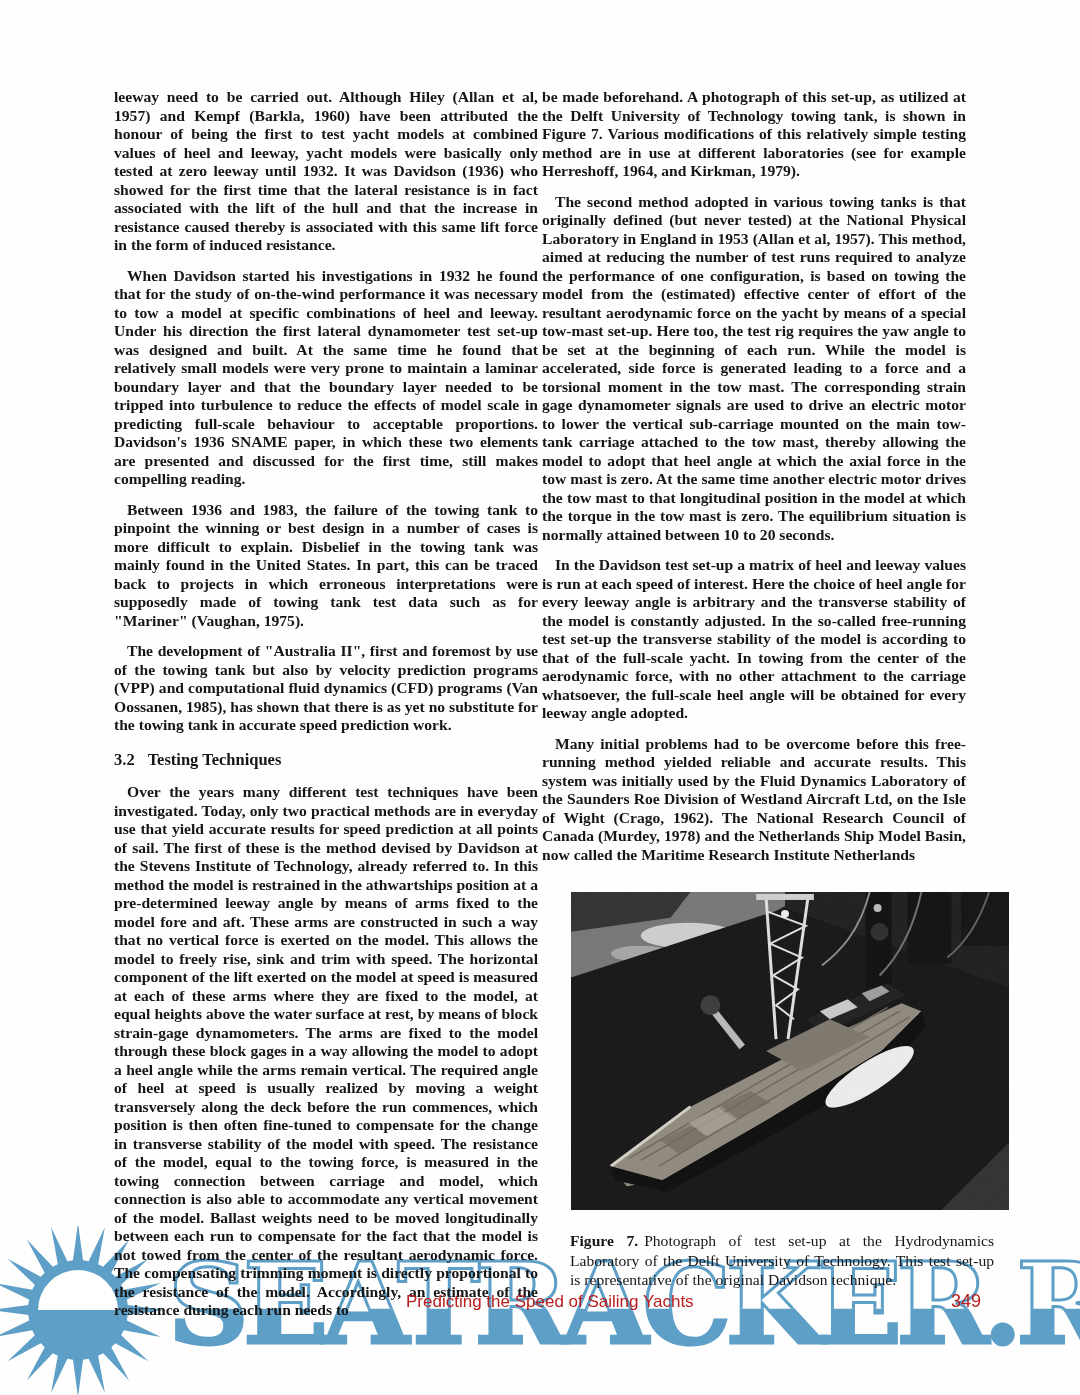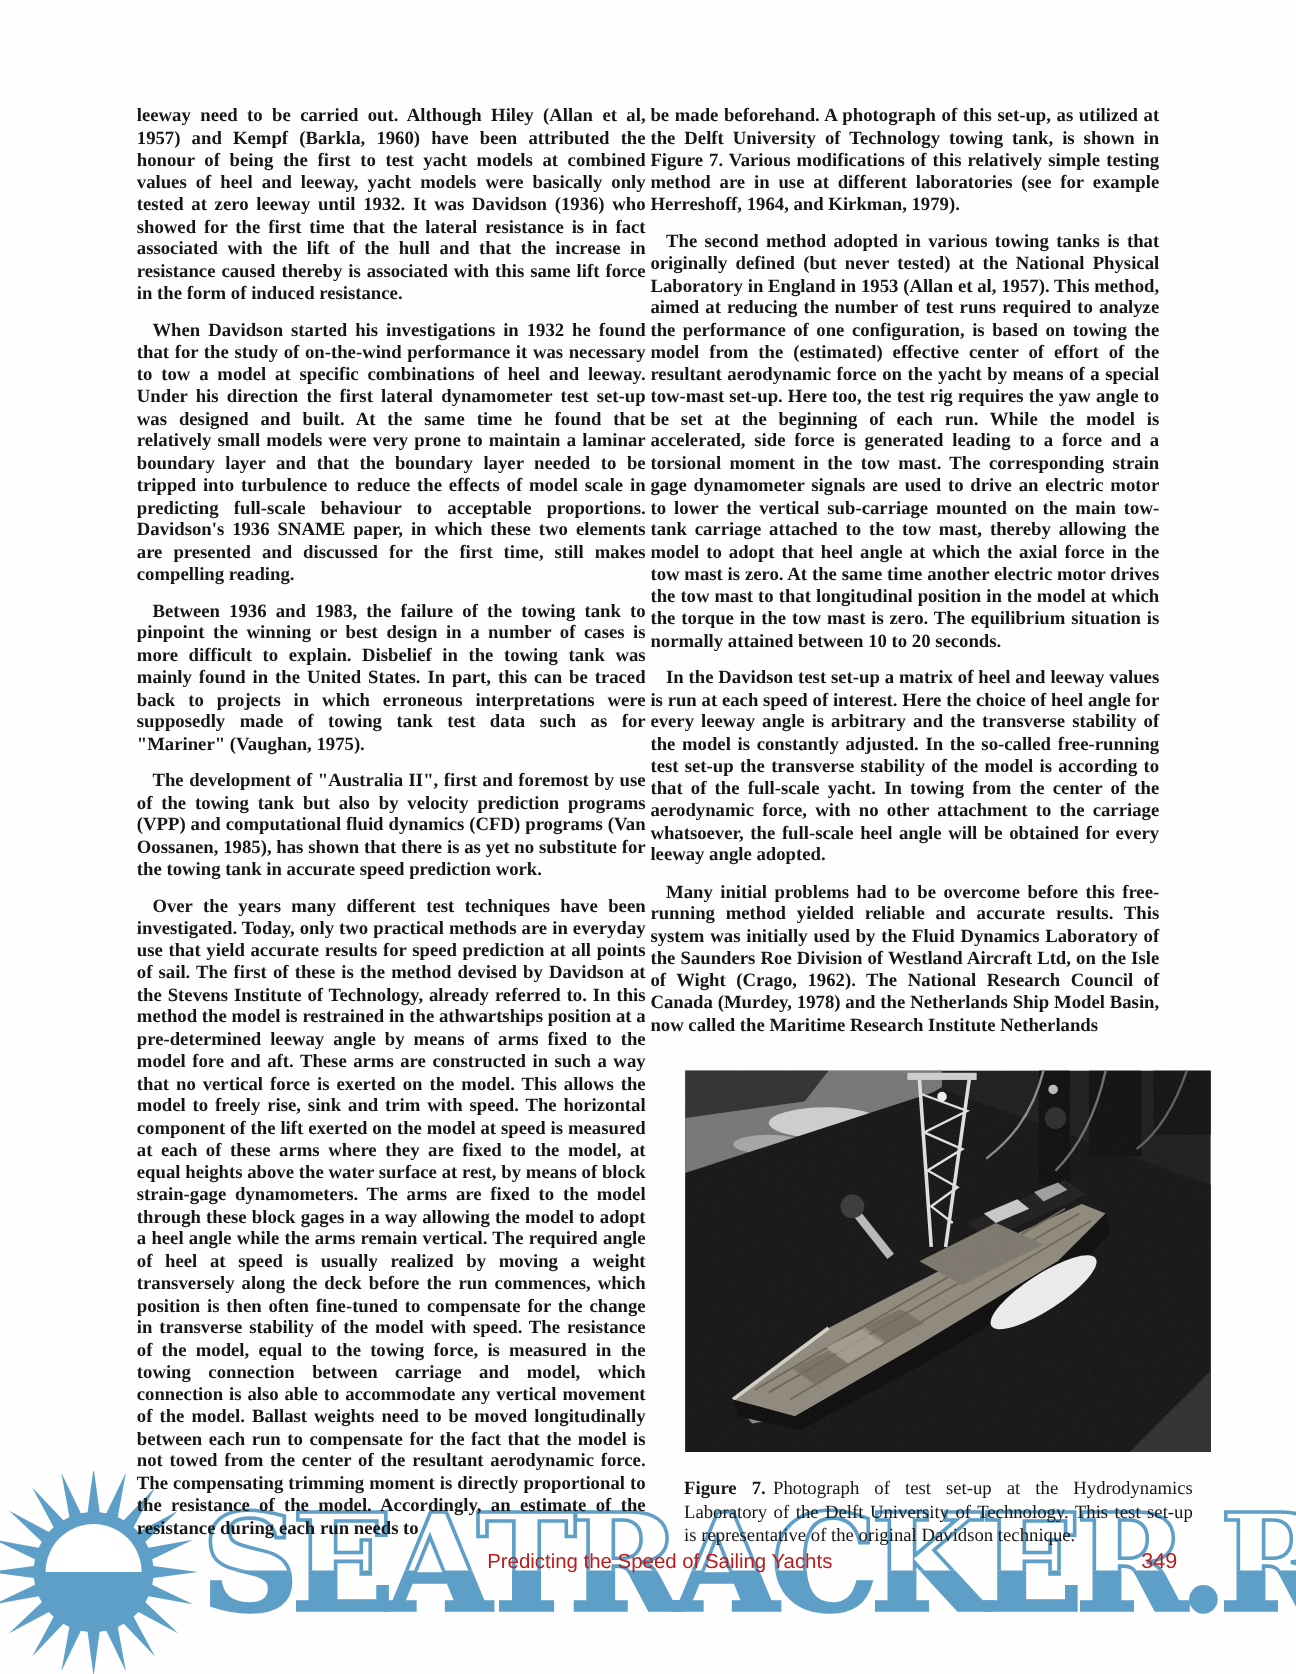--- a/index.html
+++ b/index.html
@@ -44,20 +44,23 @@
     </svg>
     <div class="wm-text top">SEATRACKER.RU</div>
     <div class="wm-text bottom">SEATRACKER.RU</div>
   </div>
 
   <div class="col col-left">
     <p class="para">leeway need to be carried out. Although Hiley (Allan et al, 1957) and Kempf (Barkla, 1960) have been attributed the honour of being the first to test yacht models at combined values of heel and leeway, yacht models were basically only tested at zero leeway until 1932. It was Davidson (1936) who showed for the first time that the lateral resistance is in fact associated with the lift of the hull and that the increase in resistance caused thereby is associated with this same lift force in the form of induced resistance.</p>
     <p class="para indent">When Davidson started his investigations in 1932 he found that for the study of on-the-wind performance it was necessary to tow a model at specific combinations of heel and leeway. Under his direction the first lateral dynamometer test set-up was designed and built. At the same time he found that relatively small models were very prone to maintain a laminar boundary layer and that the boundary layer needed to be tripped into turbulence to reduce the effects of model scale in predicting full-scale behaviour to acceptable proportions. Davidson's 1936 SNAME paper, in which these two elements are presented and discussed for the first time, still makes compelling reading.</p>
     <p class="para indent">Between 1936 and 1983, the failure of the towing tank to pinpoint the winning or best design in a number of cases is more difficult to explain. Disbelief in the towing tank was mainly found in the United States. In part, this can be traced back to projects in which erroneous interpretations were supposedly made of towing tank test data such as for "Mariner" (Vaughan, 1975).</p>
     <p class="para indent">The development of "Australia II", first and foremost by use of the towing tank but also by velocity prediction programs (VPP) and computational fluid dynamics (CFD) programs (Van Oossanen, 1985), has shown that there is as yet no substitute for the towing tank in accurate speed prediction work.</p>
+    <h3 class="section-heading">
+      <span class="num">3.2</span><span>Testing Techniques</span>
+    </h3>
     <p class="para indent">Over the years many different test techniques have been investigated. Today, only two practical methods are in everyday use that yield accurate results for speed prediction at all points of sail. The first of these is the method devised by Davidson at the Stevens Institute of Technology, already referred to. In this method the model is restrained in the athwartships position at a pre-determined leeway angle by means of arms fixed to the model fore and aft. These arms are constructed in such a way that no vertical force is exerted on the model. This allows the model to freely rise, sink and trim with speed. The horizontal component of the lift exerted on the model at speed is measured at each of these arms where they are fixed to the model, at equal heights above the water surface at rest, by means of block strain-gage dynamometers. The arms are fixed to the model through these block gages in a way allowing the model to adopt a heel angle while the arms remain vertical. The required angle of heel at speed is usually realized by moving a weight transversely along the deck before the run commences, which position is then often fine-tuned to compensate for the change in transverse stability of the model with speed. The resistance of the model, equal to the towing force, is measured in the towing connection between carriage and model, which connection is also able to accommodate any vertical movement of the model. Ballast weights need to be moved longitudinally between each run to compensate for the fact that the model is not towed from the center of the resultant aerodynamic force. The compensating trimming moment is directly proportional to the resistance of the model. Accordingly, an estimate of the resistance during each run needs to</p>
   </div>
 
   <div class="col col-right">
     <p class="para">be made beforehand. A photograph of this set-up, as utilized at the Delft University of Technology towing tank, is shown in Figure 7. Various modifications of this relatively simple testing method are in use at different laboratories (see for example Herreshoff, 1964, and Kirkman, 1979).</p>
     <p class="para indent">The second method adopted in various towing tanks is that originally defined (but never tested) at the National Physical Laboratory in England in 1953 (Allan et al, 1957). This method, aimed at reducing the number of test runs required to analyze the performance of one configuration, is based on towing the model from the (estimated) effective center of effort of the resultant aerodynamic force on the yacht by means of a special tow-mast set-up. Here too, the test rig requires the yaw angle to be set at the beginning of each run. While the model is accelerated, side force is generated leading to a force and a torsional moment in the tow mast. The corresponding strain gage dynamometer signals are used to drive an electric motor to lower the vertical sub-carriage mounted on the main tow-tank carriage attached to the tow mast, thereby allowing the model to adopt that heel angle at which the axial force in the tow mast is zero. At the same time another electric motor drives the tow mast to that longitudinal position in the model at which the torque in the tow mast is zero. The equilibrium situation is normally attained between 10 to 20 seconds.</p>
     <p class="para indent">In the Davidson test set-up a matrix of heel and leeway values is run at each speed of interest. Here the choice of heel angle for every leeway angle is arbitrary and the transverse stability of the model is constantly adjusted. In the so-called free-running test set-up the transverse stability of the model is according to that of the full-scale yacht. In towing from the center of the aerodynamic force, with no other attachment to the carriage whatsoever, the full-scale heel angle will be obtained for every leeway angle adopted.</p>
     <p class="para indent">Many initial problems had to be overcome before this free-running method yielded reliable and accurate results. This system was initially used by the Fluid Dynamics Laboratory of the Saunders Roe Division of Westland Aircraft Ltd, on the Isle of Wight (Crago, 1962). The National Research Council of Canada (Murdey, 1978) and the Netherlands Ship Model Basin, now called the Maritime Research Institute Netherlands</p>
   </div>
 

